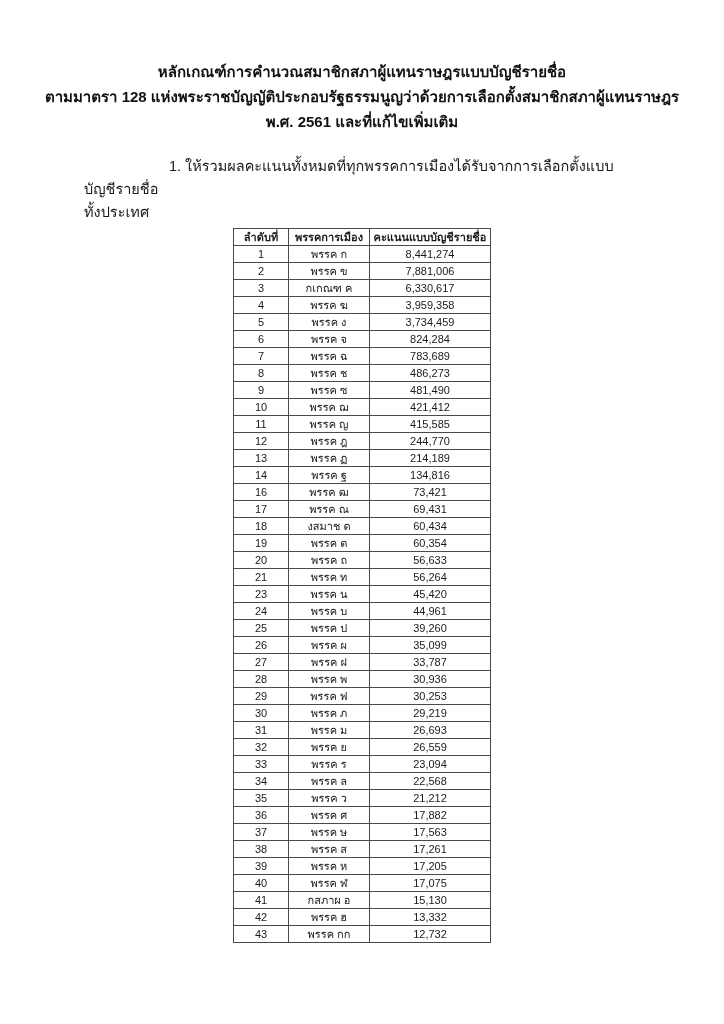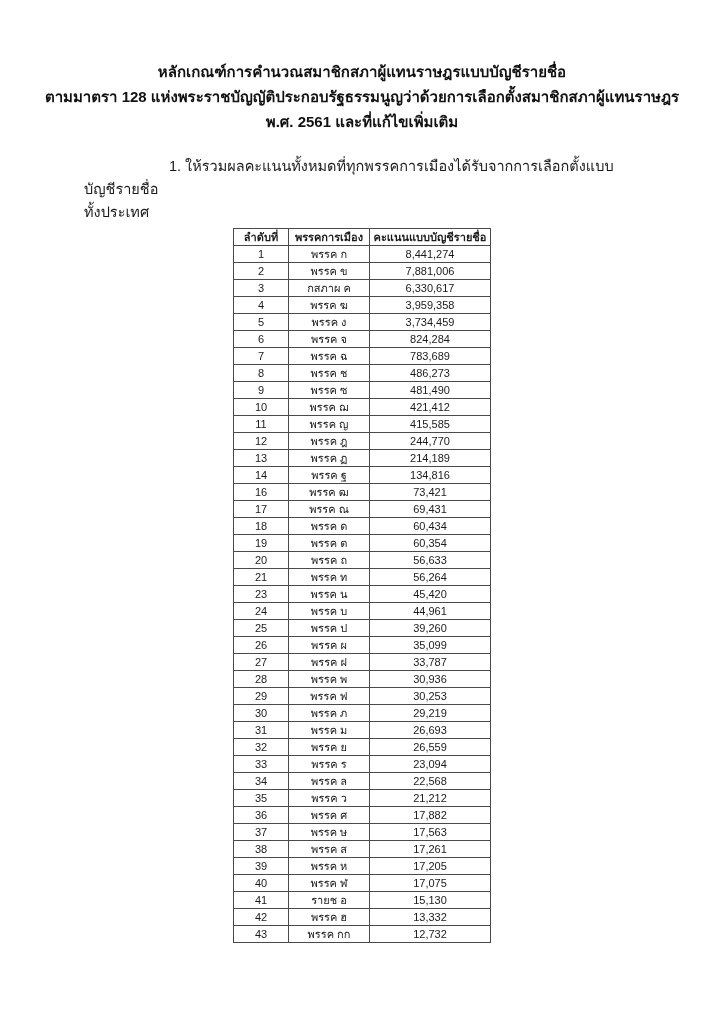--- a/index.html
+++ b/index.html
@@ -100,21 +100,21 @@
             <td>พรรค ก</td>
             <td>8,441,274</td>
           </tr>
           <tr>
             <td>2</td>
             <td>พรรค ข</td>
             <td>7,881,006</td>
           </tr>
           <tr>
             <td>3</td>
-            <td>กสภาผ ค</td>
+            <td>กเกณฑ ค</td>
             <td>6,330,617</td>
           </tr>
           <tr>
             <td>4</td>
             <td>พรรค ฆ</td>
             <td>3,959,358</td>
           </tr>
           <tr>
             <td>5</td>
             <td>พรรค ง</td>
@@ -170,21 +170,21 @@
             <td>พรรค ฒ</td>
             <td>73,421</td>
           </tr>
           <tr>
             <td>17</td>
             <td>พรรค ณ</td>
             <td>69,431</td>
           </tr>
           <tr>
             <td>18</td>
-            <td>พรรค ด</td>
+            <td>งสมาช ด</td>
             <td>60,434</td>
           </tr>
           <tr>
             <td>19</td>
             <td>พรรค ต</td>
             <td>60,354</td>
           </tr>
           <tr>
             <td>20</td>
             <td>พรรค ถ</td>
@@ -280,21 +280,21 @@
             <td>พรรค ห</td>
             <td>17,205</td>
           </tr>
           <tr>
             <td>40</td>
             <td>พรรค ฬ</td>
             <td>17,075</td>
           </tr>
           <tr>
             <td>41</td>
-            <td>รายช อ</td>
+            <td>กสภาผ อ</td>
             <td>15,130</td>
           </tr>
           <tr>
             <td>42</td>
             <td>พรรค ฮ</td>
             <td>13,332</td>
           </tr>
           <tr>
             <td>43</td>
             <td>พรรค กก</td>

